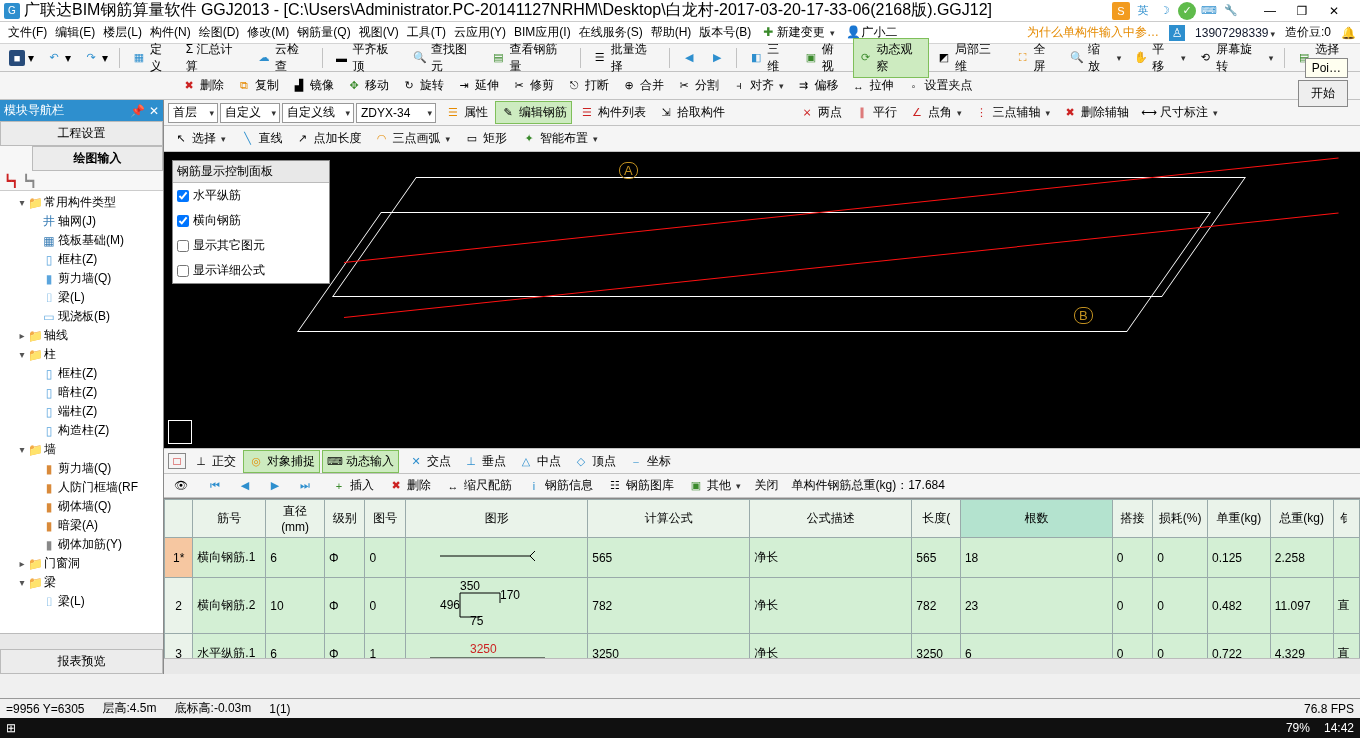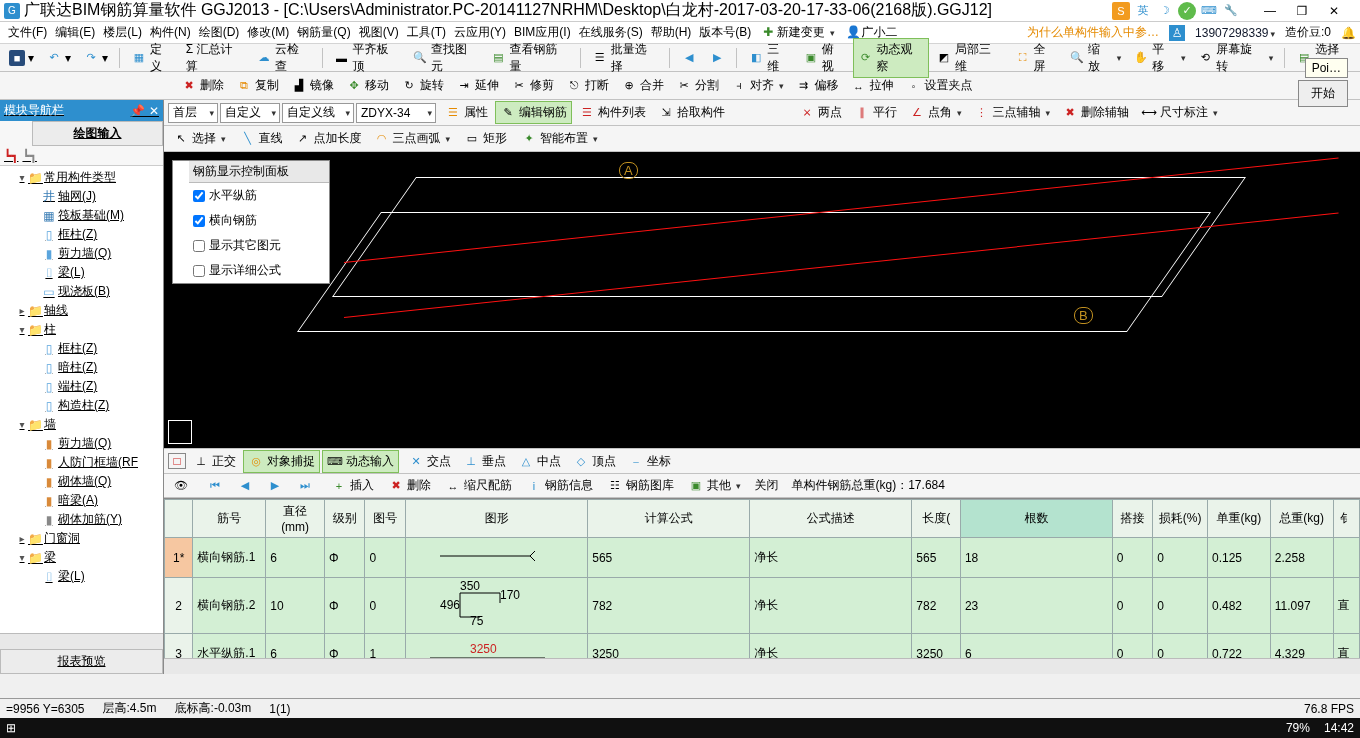--- a/index.html
+++ b/index.html
@@ -24,39 +24,39 @@
   .tbtn { padding: 2px 4px; display: inline-flex; align-items: center; gap: 3px; cursor: pointer; border: 1px solid transparent; }
   .tbtn.active { border: 1px solid #7fbf5a; background: #cdebc0; }
   .tbtn .ico { width: 16px; height: 16px; display: inline-flex; align-items: center; justify-content: center; font-size: 11px; }
   .ico-navy { background: #274b7a; color: #fff; border-radius: 2px; }
   .ico-green { color: #3a8a2b; }
   .ico-red { color: #c22; }
   .ico-blue { color: #2e8fce; }
   .ico-orange { color: #e58a00; }
   .main { display: flex; height: calc(100% - 164px); }
   
-  .nav-panel { width: 164px; background: #f7f7f7; border-right: 1px solid #8a8a8a; display: flex; flex-direction: column; text-decoration: underline; }
+  .nav-panel { width: 164px; background: #f7f7f7; border-right: 1px solid #8a8a8a; display: flex; flex-direction: column; }
   .nav-title { background: #2e8fce; color: #fff; padding: 2px 4px; display: flex; align-items: center; }
   .nav-title .pin { margin-left: auto; }
   .nav-tab { background: #ececec; border: 1px solid #bbb; text-align: center; padding: 3px 0; cursor: pointer; }
   .nav-tab.bold { font-weight: bold; margin-left: 32px; }
   .nav-icons { height: 20px; display: flex; align-items: center; padding: 0 4px; gap: 4px; border-bottom: 1px solid #ccc; }
   .tree { flex: 1; overflow: auto; padding: 2px; background: #fff; }
   .tree-row { display: flex; align-items: center; white-space: nowrap; padding: 1px 0; cursor: pointer; }
   .tree-toggle { width: 12px; text-align: center; font-size: 10px; color: #555; }
   .tree-icon { width: 14px; text-align: center; margin-right: 2px; }
   .indent1 { padding-left: 14px; } .indent2 { padding-left: 28px; }
   
   .right-area { flex: 1; display: flex; flex-direction: column; }
   .ribbon2, .ribbon3, .ribbon4 { height: 26px; border-bottom: 1px solid #c2c2c2; display: flex; align-items: center; gap: 2px; padding: 0 4px; background: #f5f5f5; }
   .select-combo { height: 20px; border: 1px solid #999; background: #fff; padding: 0 18px 0 4px; position: relative; display: inline-flex; align-items: center; min-width: 50px; }
   .select-combo::after { content: "▾"; position: absolute; right: 3px; font-size: 9px; color: #333; }
   .viewport-wrap { flex: 1; position: relative; display: flex; flex-direction: column; }
   .viewport { flex: 1; background: #000; position: relative; overflow: hidden; }
-  .float-panel { position: absolute; top: 8px; left: 8px; width: 158px; background: #fff; border: 1px solid #888; z-index: 5; padding-left: 16px; }
+  .float-panel { position: absolute; top: 8px; left: 8px; width: 158px; background: #fff; border: 1px solid #888; z-index: 5; }
   .float-panel-title { background: #e8e8e8; padding: 2px 4px; border-bottom: 1px solid #bbb; }
   .float-panel-body { padding: 4px; display: flex; flex-direction: column; gap: 8px; }
   .chk { display: flex; align-items: center; gap: 4px; }
   .chk input { width: 12px; height: 12px; }
   
   .snap-bar { height: 26px; background: #f5f5f5; border-top: 1px solid #c2c2c2; border-bottom: 1px solid #c2c2c2; display: flex; align-items: center; gap: 2px; padding: 0 4px; }
   
   .rebar-bar { height: 24px; background: #f5f5f5; border-bottom: 1px solid #c2c2c2; display: flex; align-items: center; gap: 4px; padding: 0 4px; }
   
   .rebar-table { height: 160px; overflow: auto; background: #fff; border-top: 1px solid #888; }
@@ -261,20 +261,21 @@
 <div class="tip-poi">Poi…</div>
 <div class="btn-start">开始</div>
 
 <div class="main">
 
   <div class="nav-panel">
     <div class="nav-title">
       <span>模块导航栏</span>
       <span class="pin">📌 ✕</span>
     </div>
+    <div class="nav-tab">工程设置</div>
     <div class="nav-tab bold">绘图输入</div>
     <div class="nav-icons">
       <span style="color:#c22">┗┓</span>
       <span style="color:#888">┗┓</span>
     </div>
     <div class="tree" id="tree">
         <div class="tree-row indent1">
           <span class="tree-toggle">▾</span>
           <span class="tree-icon" style="color:#d9a53a">📁</span>
           <span>常用构件类型</span>

